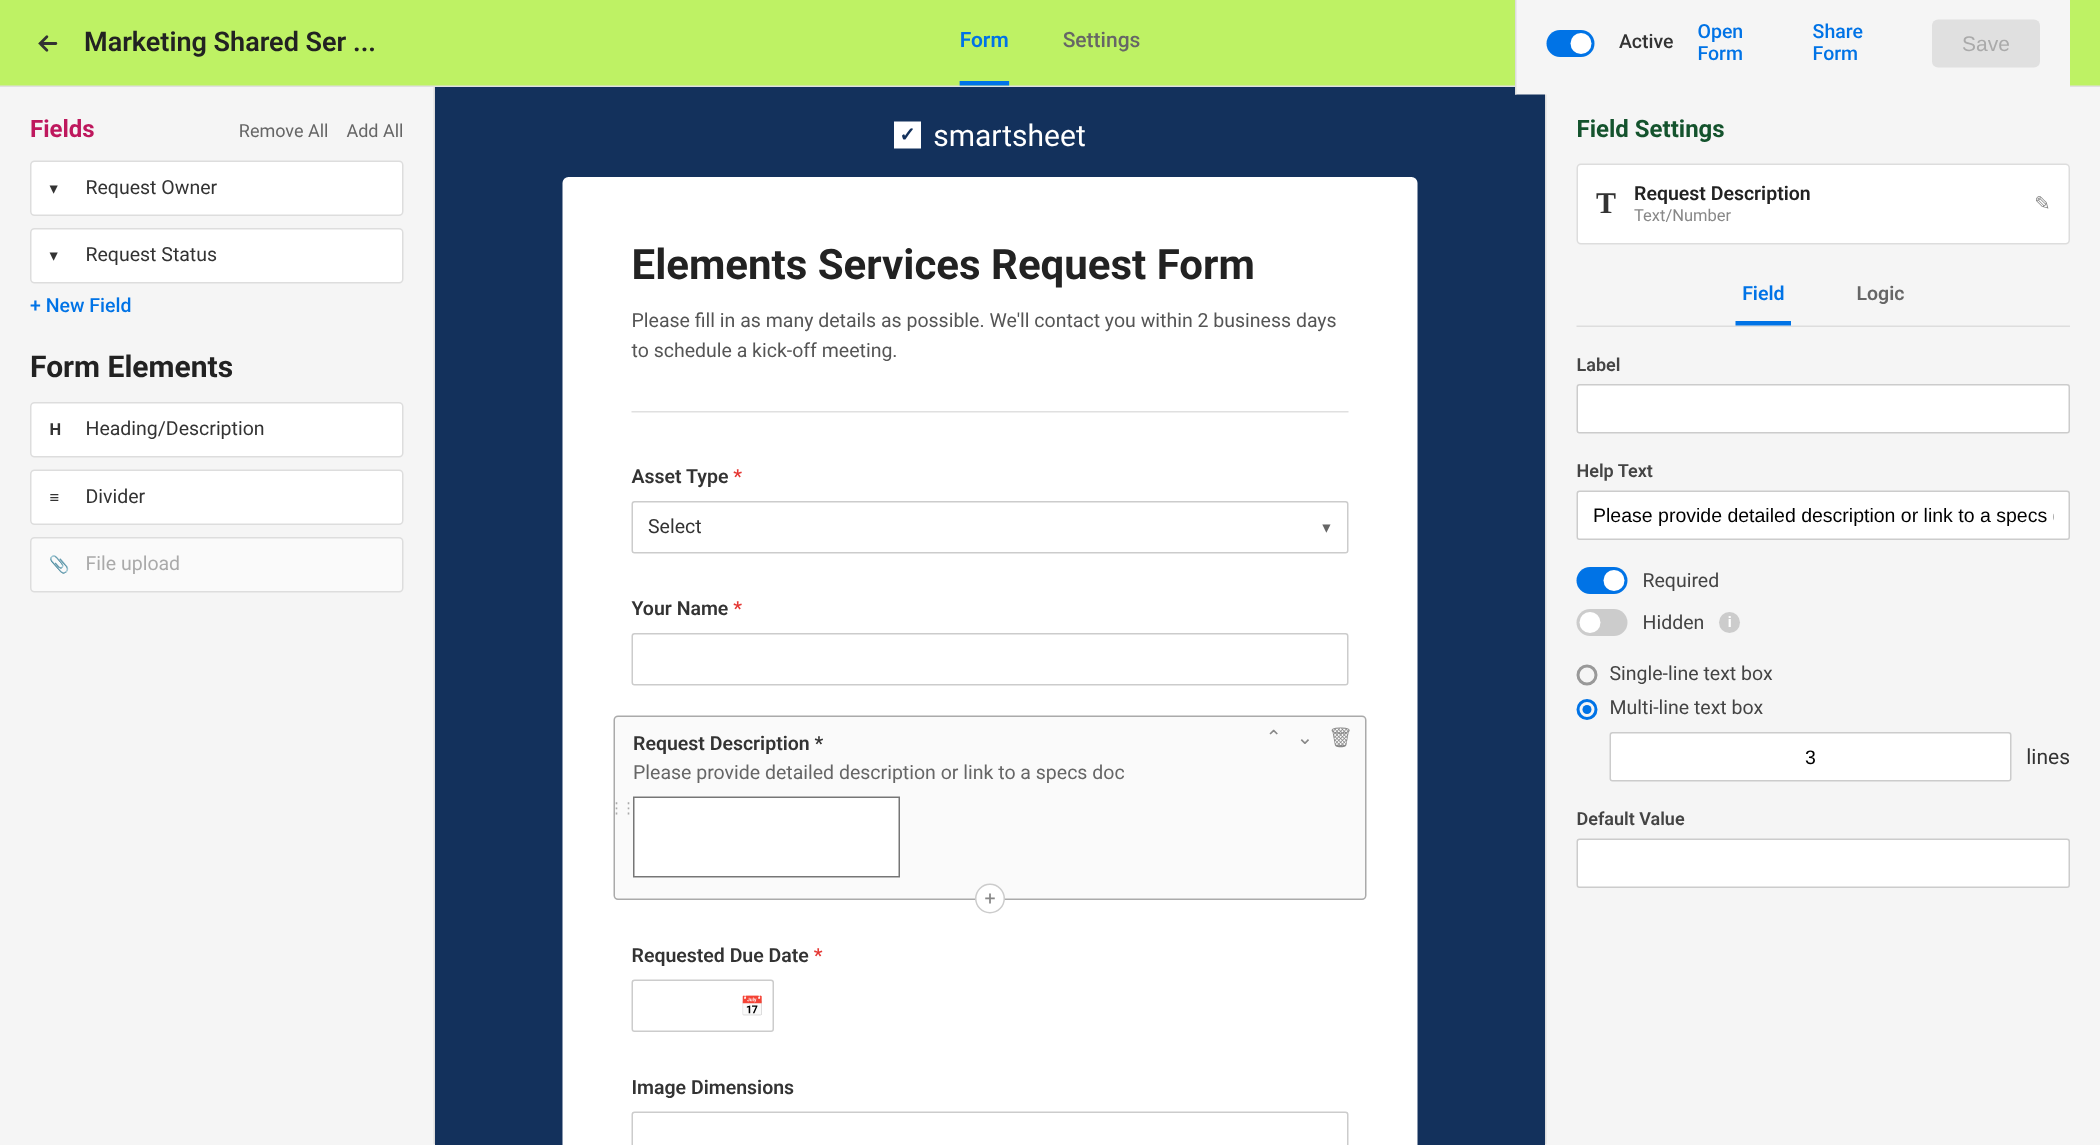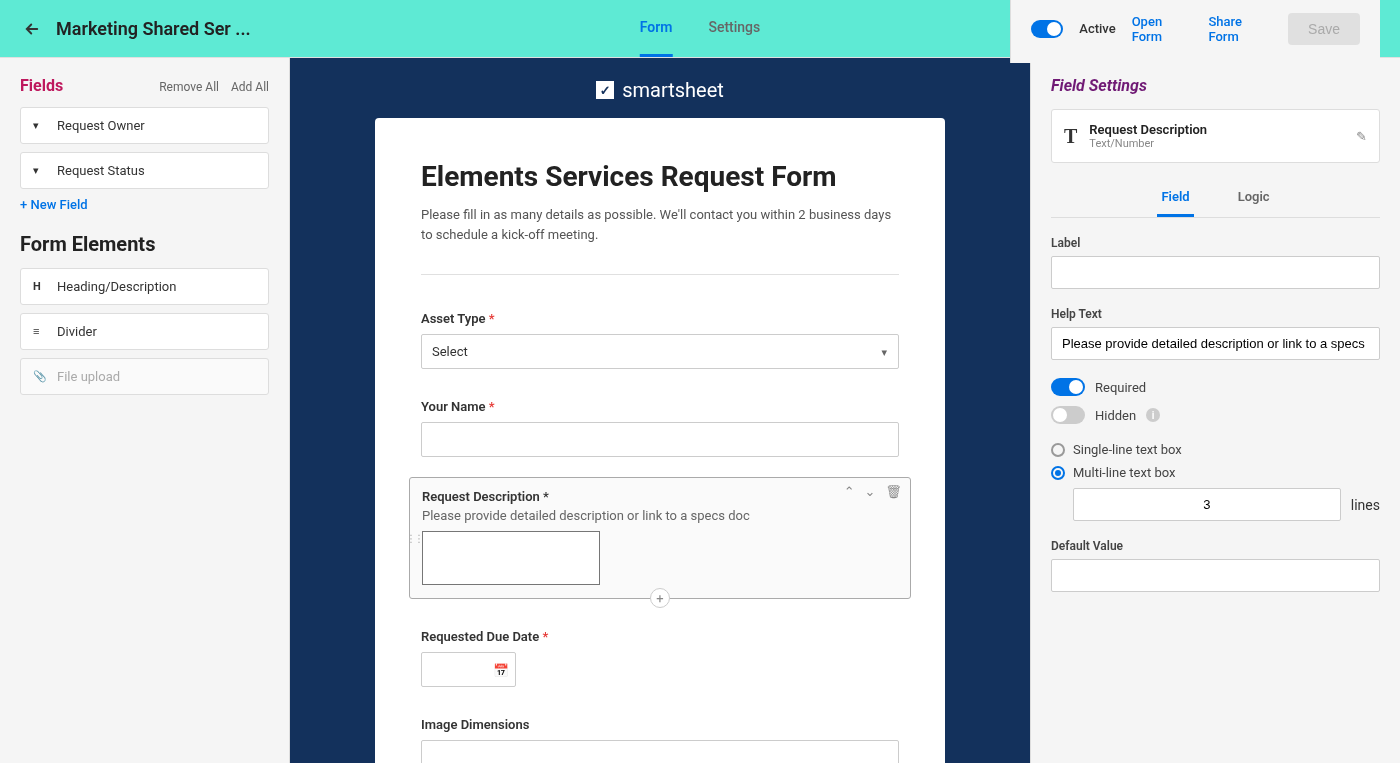--- a/index.html
+++ b/index.html
@@ -1,18 +1,18 @@
 <!DOCTYPE html>
 <html><head>
 <meta charset="utf-8">
 <style>
 * { box-sizing: border-box; margin: 0; padding: 0; }
 body { font-family: -apple-system, BlinkMacSystemFont, "Segoe UI", Roboto, Arial, sans-serif; font-size: 14px; color: #333; background: #f5f5f5; width: 1400px; height: 763px; overflow: hidden; }
 
-.topbar { height: 58px; background: #5eead4; display: flex; align-items: center; padding: 0 20px; border-bottom: 1px solid #e0e0e0; position: relative; }
+.topbar { height: 58px; background: #bef264; display: flex; align-items: center; padding: 0 20px; border-bottom: 1px solid #e0e0e0; position: relative; }
 .topbar .back { width: 24px; height: 24px; margin-right: 12px; cursor: pointer; display:flex; align-items:center; justify-content:center;}
 .topbar .title { font-size: 18px; font-weight: 600; color: #222; }
 .topbar .tabs { position: absolute; left: 50%; transform: translateX(-50%); display: flex; gap: 36px; height:100%; align-items:center;}
 .topbar .tab { color: #666; cursor: pointer; height:100%; display:flex; align-items:center; border-bottom:3px solid transparent; font-weight:500;}
 .topbar .tab.active { color: #0073e6; border-bottom-color:#0073e6; font-weight:600;}
 .topbar .right { margin-left: auto; display: flex; align-items: center; gap: 16px; }
 .toggle { width: 34px; height: 18px; background: #0073e6; border-radius: 9px; position: relative; cursor:pointer;}
 .toggle .knob { position:absolute; width:14px; height:14px; background:#fff; border-radius:50%; top:2px; right:2px;}
 .toggle.off { background:#ccc; }
 .toggle.off .knob { right:auto; left:2px;}
@@ -52,21 +52,21 @@
 .selected-field { border:1px solid #aaa; border-radius:3px; padding:10px 12px 0; margin:-10px -12px 30px; position:relative; background:#fafafa;}
 .selected-field .drag-handle{ position:absolute; left:-4px; top:50%; transform:translateY(-50%); color:#aaa; font-size:10px; letter-spacing:-2px;}
 .selected-field .tools { position:absolute; top:6px; right:8px; display:flex; gap:10px; color:#888; font-size:13px;}
 .selected-field .tools span{ cursor:pointer;}
 .selected-field label { font-size:13px; font-weight:600; color:#333;}
 .selected-field .help { font-size:13px; color:#666; margin:4px 0 8px;}
 .selected-field textarea { height:54px; resize:none; background:#fff; margin-bottom:10px;}
 .add-below { width:20px; height:20px; border:1px solid #ccc; border-radius:50%; background:#fff; position:absolute; bottom:-10px; left:50%; transform:translateX(-50%); display:flex; align-items:center; justify-content:center; font-size:13px; color:#888; cursor:pointer;}
 
 .right { width:370px; background:#f5f5f5; border-left:1px solid #ddd; padding:18px 20px; overflow-y:auto; flex-shrink:0;}
-.right h3 { font-size:16px; font-weight:700; color:#701a75; margin-bottom:14px;font-style:italic;}
+.right h3 { font-size:16px; font-weight:700; color:#14532d; margin-bottom:14px;}
 .fs-card { border:1px solid #ddd; background:#fff; border-radius:3px; padding:12px; display:flex; align-items:center; gap:12px; margin-bottom:16px;}
 .fs-card .t-ico { font-size:20px; font-weight:900; font-family:Georgia, serif;}
 .fs-card .info .nm { font-size:13px; font-weight:600; color:#222;}
 .fs-card .info .ty { font-size:11px; color:#888;}
 .fs-card .edit { margin-left:auto; color:#888; cursor:pointer; font-size:13px;}
 .fs-tabs { display:flex; justify-content:center; gap:40px; border-bottom:1px solid #ddd; margin-bottom:18px;}
 .fs-tabs .t { padding:10px 4px; font-size:13px; font-weight:600; color:#666; border-bottom:3px solid transparent; cursor:pointer;}
 .fs-tabs .t.active { color:#0073e6; border-bottom-color:#0073e6;}
 .fs-group { margin-bottom:18px;}
 .fs-group .lbl { font-size:12px; font-weight:600; color:#444; margin-bottom:6px; display:block;}

